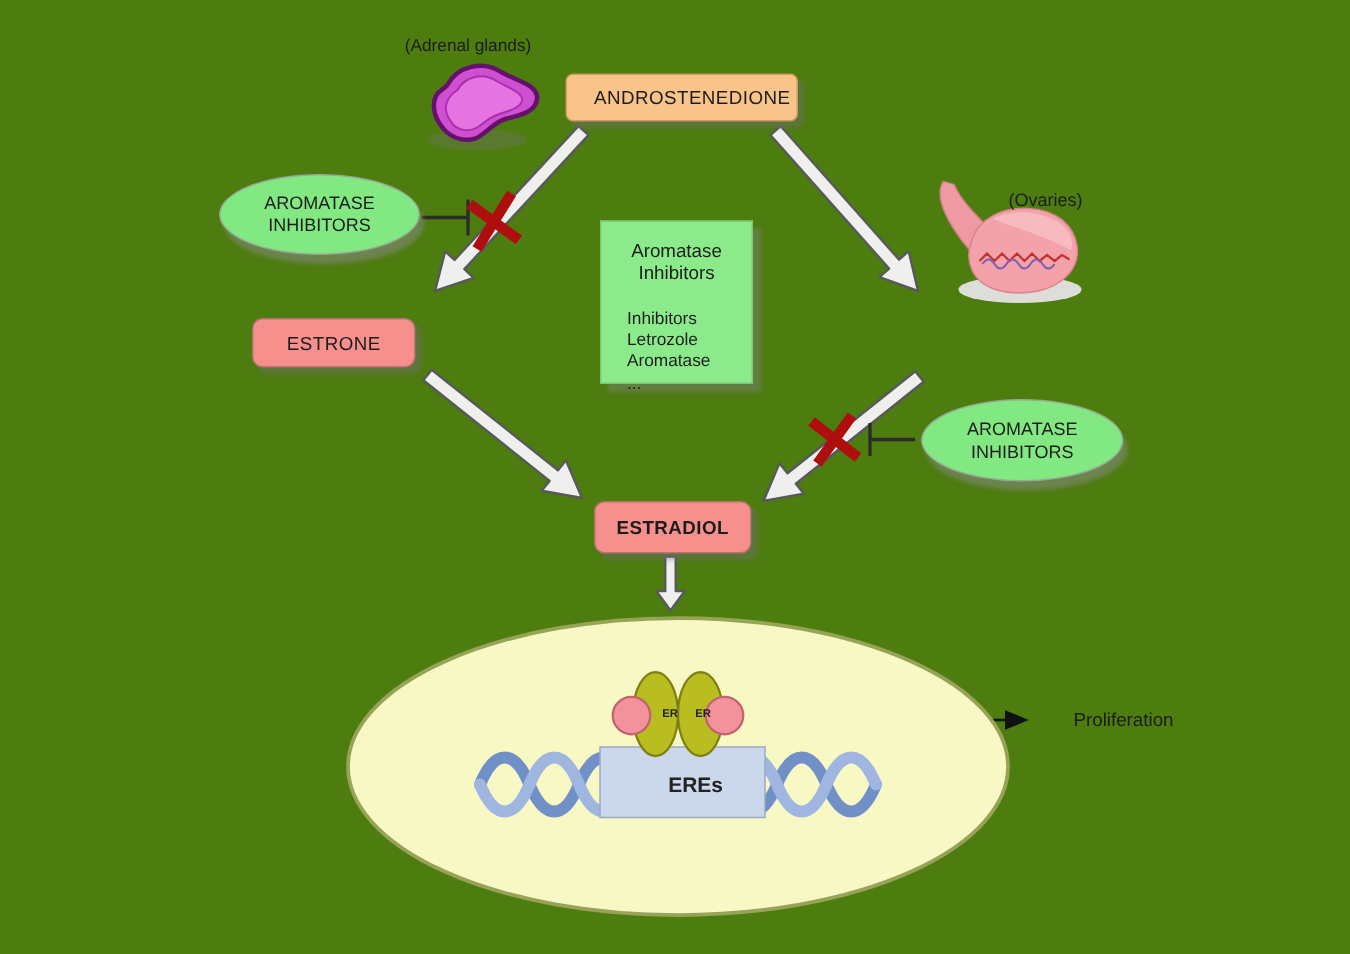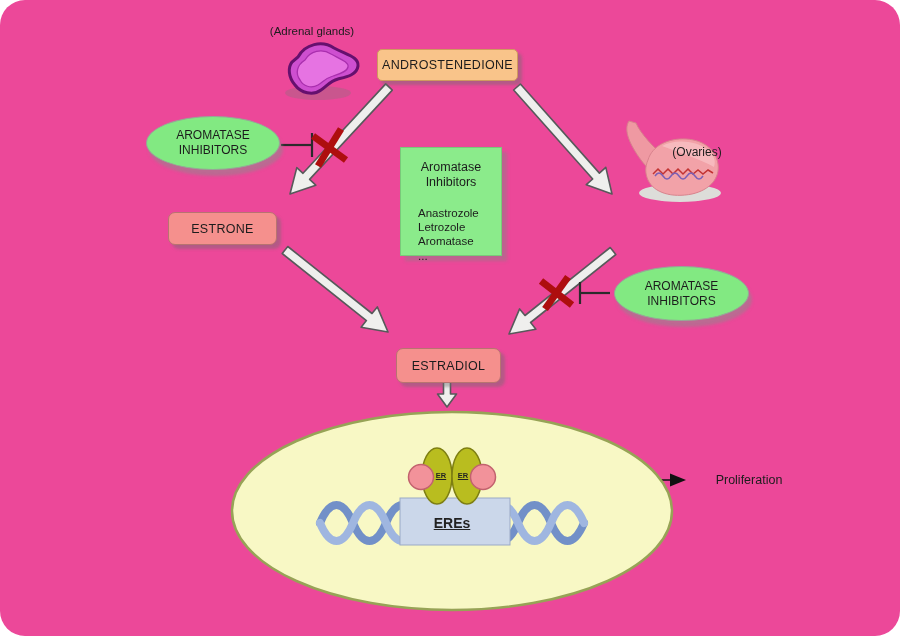--- a/index.html
+++ b/index.html
@@ -1,35 +1,35 @@
 <!DOCTYPE html>
 <html><head>
 <meta charset="utf-8">
 <style>
   html,body{margin:0;padding:0;background:#fff;}
-  #stage{position:relative;width:900px;height:636px;background:#ec4899;overflow:hidden;
-         font-family:"Liberation Sans", sans-serif;color:#1c1c1c;border-radius:25px;}
+  #stage{position:relative;width:900px;height:636px;background:#4d7c0f;overflow:hidden;
+         font-family:"Liberation Sans", sans-serif;color:#1c1c1c;}
   #art{position:absolute;left:0;top:0;}
   .lbl{position:absolute;font-size:11.5px;color:#1c1c1c;text-align:center;}
   .center{text-align:center;}
   .node{position:absolute;display:flex;align-items:center;justify-content:center;
         font-size:12.5px;letter-spacing:.3px;border-radius:7px;border:1px solid;
         box-shadow:4px 4px 3px rgba(110,110,110,.45);}
-  .orange{background:#F9C48A;border-color:#CF9A5E;border-radius:5px;}
+  .orange{background:#F9C48A;border-color:#CF9A5E;border-radius:5px;padding-left:14px;}
   .pink{background:#F5908D;border-color:#B87370;align-items:center;}
   .blue{background:#A9BEDC;border-color:#7D92B5;}
   .g-ellipse{position:absolute;background:#82E982;border:1px solid #96A896;border-radius:50%;
         display:flex;align-items:center;justify-content:center;text-align:center;
         font-size:12px;line-height:1.25;box-shadow:3px 6px 3px rgba(140,140,140,.5);}
   .g-ellipse span{display:block;width:100px;}
   .g-box{position:absolute;background:#8BEB8B;border:1px solid #79C979;
         box-shadow:5px 5px 3px rgba(130,130,130,.45);}
   .g-title{width:82px;margin:12px auto 0;text-align:center;font-size:12.5px;line-height:1.18;}
   .g-drugs{margin:16px 0 0 17px;font-size:11.5px;line-height:1.25;}
-  .tiny{position:absolute;font-weight:bold;color:#222;text-align:center;text-decoration:underline;}
+  .tiny{position:absolute;font-weight:bold;color:#222;text-align:right;}
 </style>
 </head>
 <body>
 
 <div id="stage">
 
   <svg id="art" width="900" height="636" viewBox="0 0 900 636">
 
     <g>
       <path d="M516,519 L516,480 L670,480" fill="none" stroke="#111" stroke-width="1.6"></path>
@@ -102,39 +102,39 @@
     <span>ANDROSTENEDIONE</span>
   </div>
 
   <div class="g-ellipse" style="left:146px;top:116px;width:132px;height:52px;">
     <span>AROMATASE INHIBITORS</span>
   </div>
 
   <div class="g-box" style="left:400px;top:147px;width:100px;height:107px;">
     <div class="g-title">Aromatase Inhibitors</div>
     <div class="g-drugs">
-      <div>Anastrozole</div>
+      <div>Inhibitors</div>
       <div>Letrozole</div>
       <div>Aromatase</div>
       <div>...</div>
     </div>
   </div>
 
-  <div class="lbl center" style="left:652px;top:126px;width:90px;font-size:12px;margin-top:19px;">(Ovaries)</div>
+  <div class="lbl center" style="left:652px;top:126px;width:90px;font-size:12px;">(Ovaries)</div>
 
   <div class="node pink" style="left:168px;top:212px;width:107px;height:31px;">
     <span>ESTRONE</span>
   </div>
 
 
   <div class="g-ellipse" style="left:614px;top:266px;width:133px;height:53px;">
     <span>AROMATASE INHIBITORS</span>
   </div>
 
-  <div class="node pink" style="left:396px;top:348px;width:103px;height:33px;">
+  <div class="node pink" style="left:396px;top:334px;width:103px;height:33px;font-weight:bold;">
     <span>ESTRADIOL</span>
   </div>
 
   <div class="tiny" style="left:430px;top:471px;width:22px;font-size:7.5px;">ER</div>
   <div class="tiny" style="left:452px;top:471px;width:22px;font-size:7.5px;">ER</div>
 
   <div class="tiny" style="left:422px;top:515px;width:60px;font-size:14px;">EREs</div>
 
   <div class="lbl" style="left:694px;top:473px;width:110px;font-size:12.5px;">Proliferation</div>
 </div>

